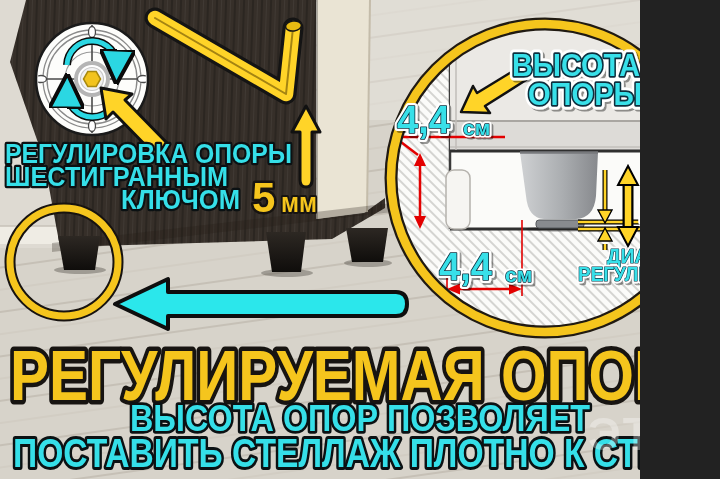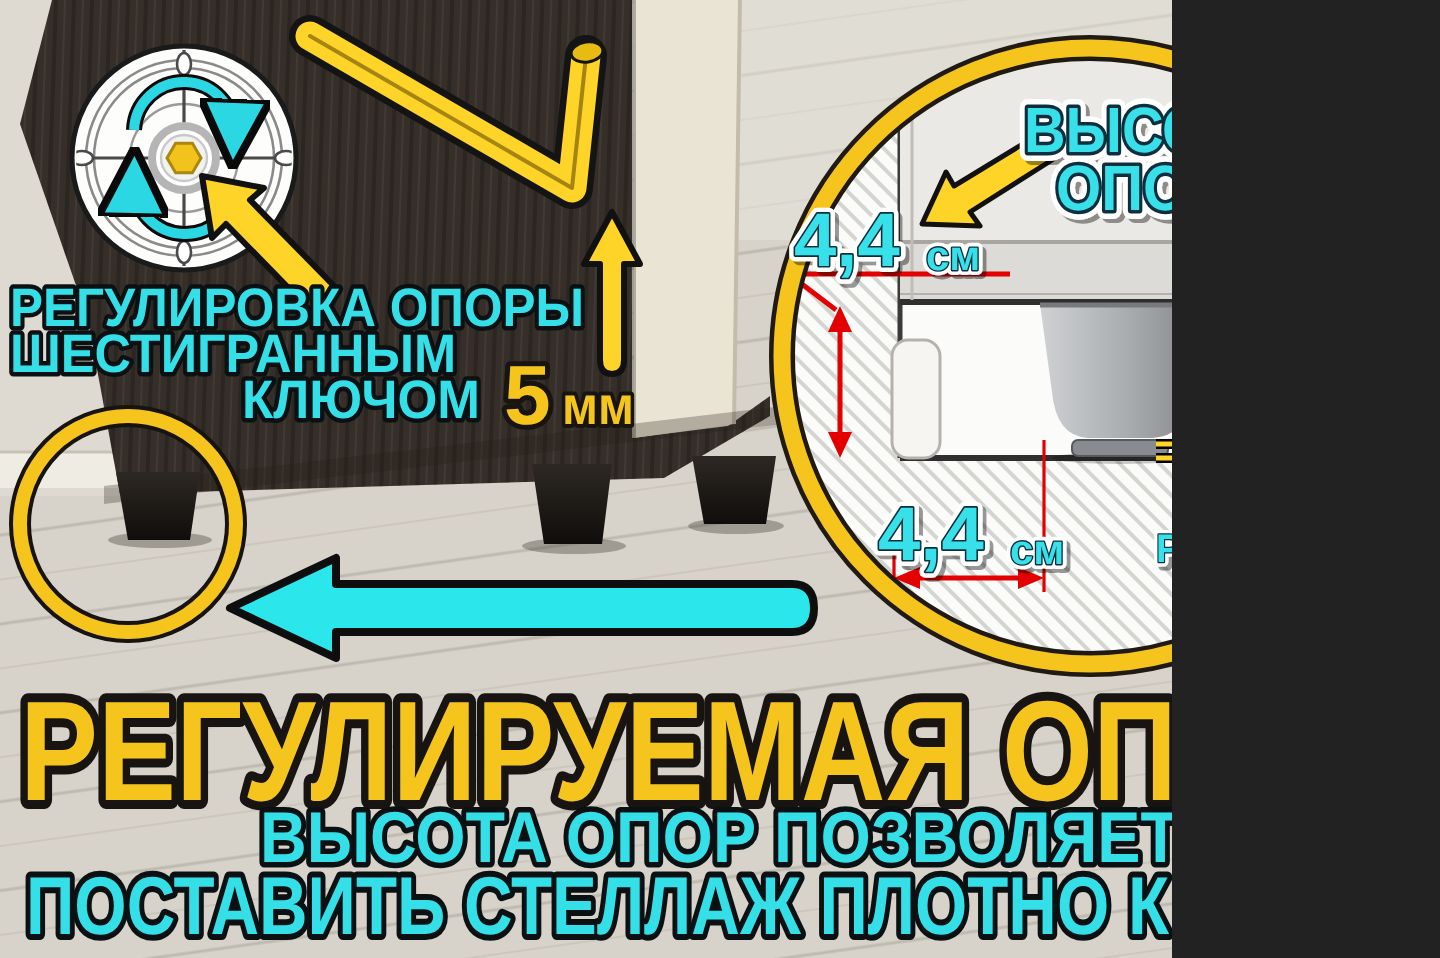--- a/index.html
+++ b/index.html
@@ -1,16 +1,16 @@
 <!DOCTYPE html>
 <html><head>
 <meta charset="utf-8">
 <style>
   html,body{margin:0;padding:0;background:#222;}
-  .stage{position:relative;width:586px;height:479px;overflow:hidden;background:#d7d3ca;text-align:center;}
+  .stage{position:relative;width:640px;height:479px;overflow:hidden;background:#d7d3ca;text-align:center;}
   svg{position:absolute;left:0;top:0;display:block;}
   svg text{font-family:"Liberation Sans","DejaVu Sans",sans-serif;font-weight:700;
            paint-order:stroke fill;stroke-linejoin:round;stroke-linecap:round;}
   .cyb{fill:#35DFE8;stroke:#0b1113;}      
   .cyw{fill:#3BE3EC;stroke:#ffffff;}      
   .navy{fill:#39E0E9;stroke:#0a2e3d;}     
   .ylb{fill:#F5C51D;stroke:#171411;}      
   .wm{fill:#ffffff;fill-opacity:.32;stroke:none;letter-spacing:2px;}
 </style>
 </head>

